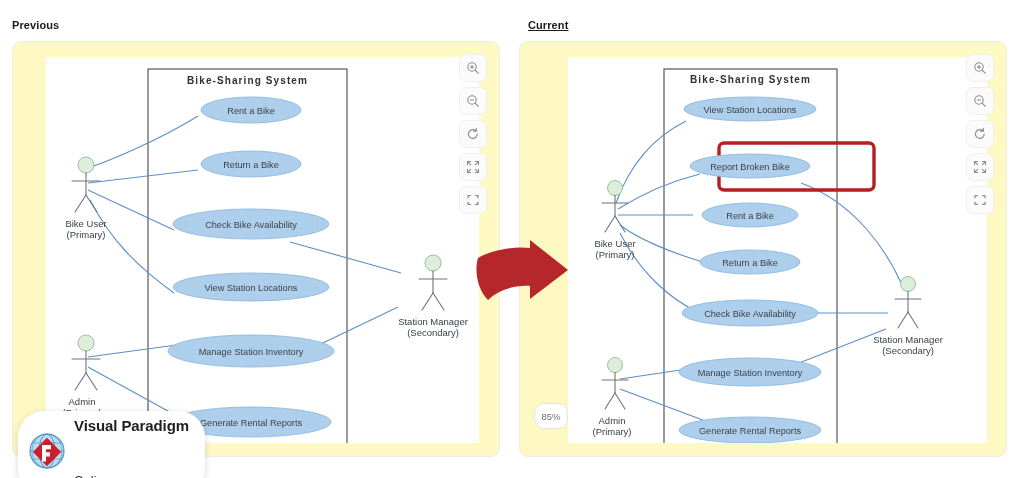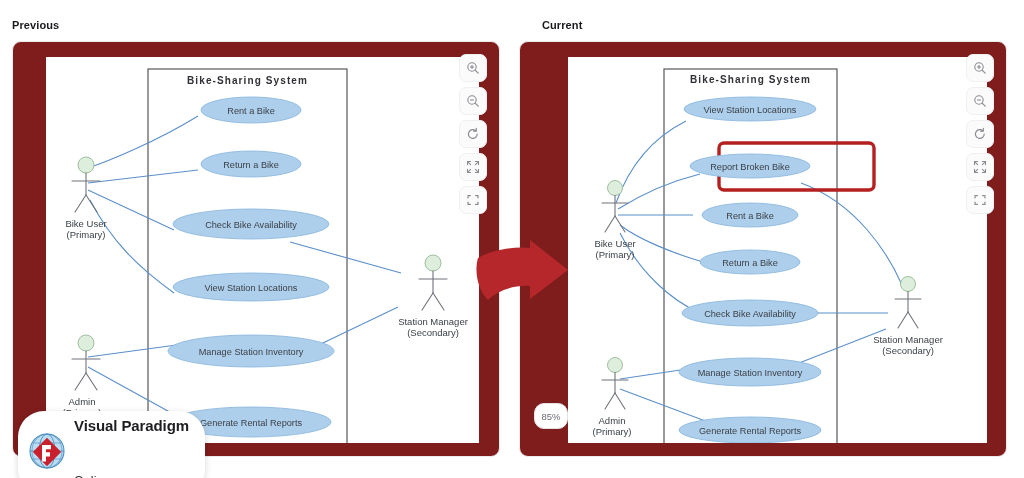--- a/index.html
+++ b/index.html
@@ -22,21 +22,21 @@
     position: absolute;
     font-size: 11px;
     font-weight: bold;
     color: #1b1b1f;
     letter-spacing: .1px;
   }
 
   
   .panel {
     position: absolute;
-    background: #7f1d1d;
+    background: #fef9c3;
     border: 1px solid #ececef;
     border-radius: 9px;
     overflow: hidden;
   }
   .canvas {
     position: absolute;
     background: #ffffff;
   }
 
   
@@ -281,21 +281,21 @@
       </span>
     </div>
   </div>
 
   <div class="arrow-wrap" style="left:468px; top:232px;">
     <svg width="106" height="86" viewBox="0 0 106 86">
       <path d="M10 16 C 22 8 46 4 62 6 L62 -2 L100 28 L62 57 L62 44 C 46 43 30 48 20 58 C 10 48 6 30 10 16 Z" fill="#b5272a" stroke="none" transform="translate(0,10)"></path>
     </svg>
   </div>
 
-  <div class="caption" style="left:542px; top:19px;">Current</div>
+  <div class="caption" style="left:528px; top:19px;text-decoration:underline;">Current</div>
 
   <div class="panel" style="left:519px; top:41px; width:488px; height:416px;">
     <div class="canvas" style="left:48px; top:15px; width:419px; height:386px;">
 
       <svg class="diagram" width="419" height="386" viewBox="0 0 419 386">
 
         <rect class="sys-box" x="96" y="12" width="173" height="382"></rect>
         <text class="sys-title" x="182.5" y="26" text-anchor="middle">Bike-Sharing System</text>
 
         <path class="assoc" d="M 48 146 C 58 118 78 84 118 64"></path>

